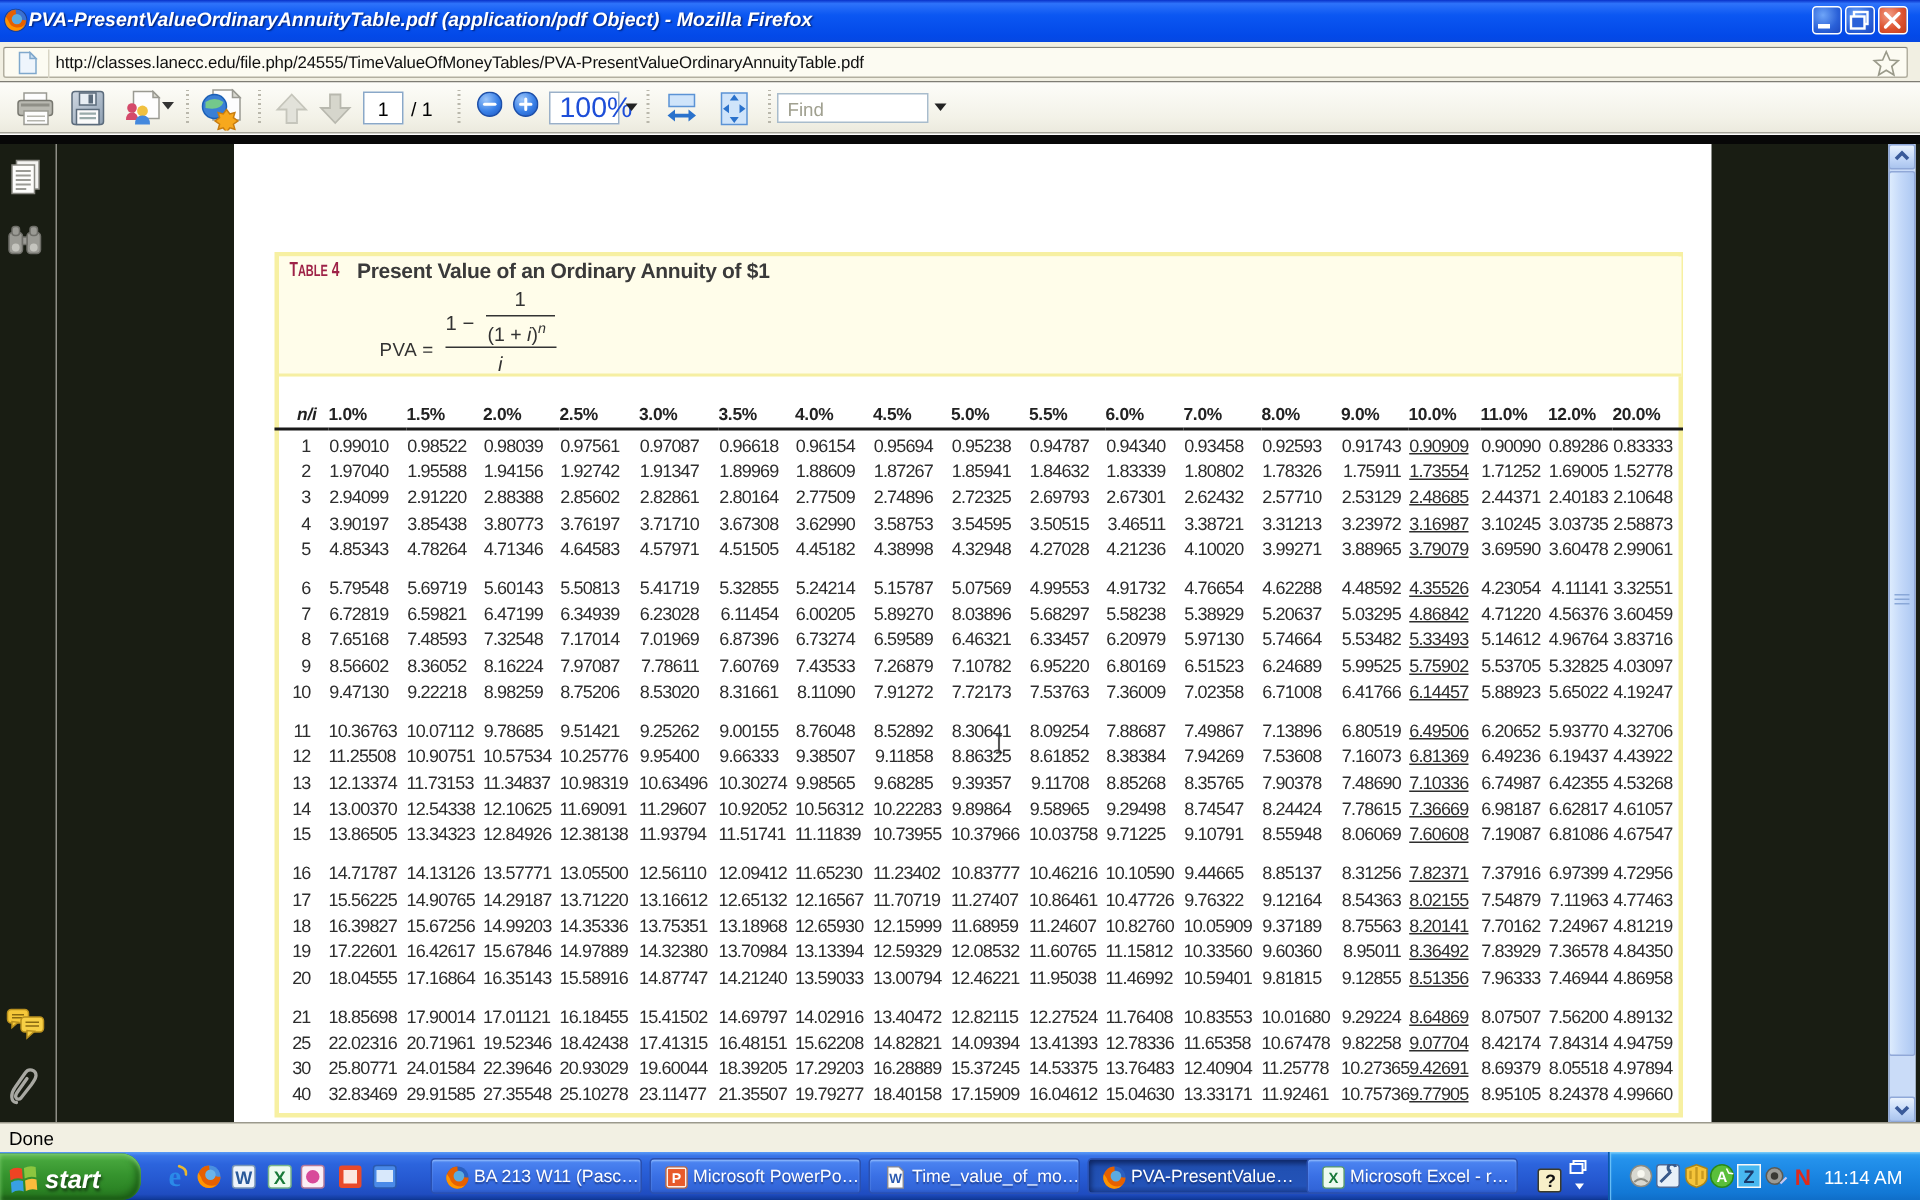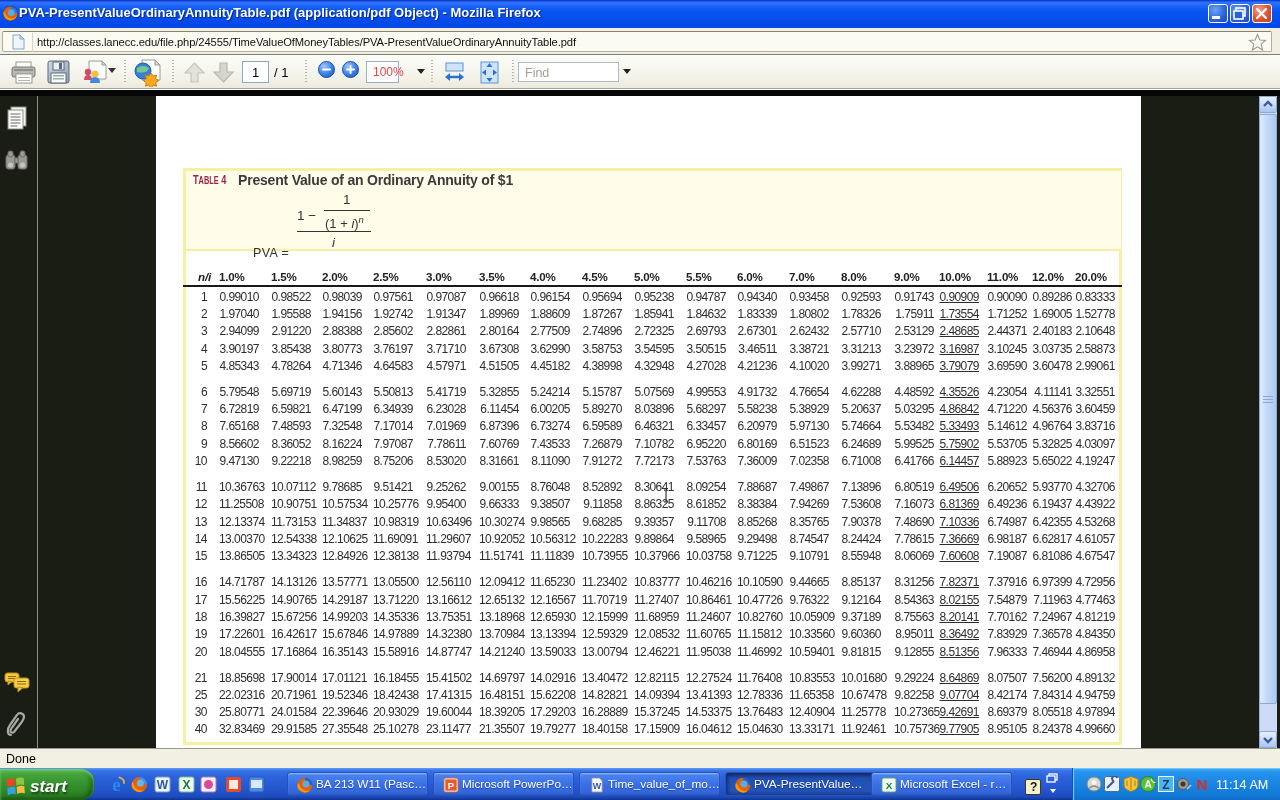--- a/index.html
+++ b/index.html
@@ -1,18 +1,18 @@
 <!DOCTYPE html>
 <html><head><meta charset="utf-8">
 <style>
 *{margin:0;padding:0;box-sizing:border-box;}
 html,body{width:1280px;height:800px;overflow:hidden;font-family:"Liberation Sans",sans-serif;}
 .abs{position:absolute;white-space:nowrap;}
 #titlebar{position:absolute;left:0;top:0;width:1280px;height:40px;
- background:linear-gradient(180deg,#0831c9 0%,#2e73fa 6%,#0b57f2 25%,#0349e8 60%,#0a44d8 85%,#0a3cc2 94%,#04289a 100%);}
+ background:linear-gradient(180deg,#0831c9 0%,#2e73fa 6%,#0b57f2 25%,#0349e8 60%,#0a44d8 85%,#0a3cc2 94%,#04289a 100%);font-style:italic;}
 #titletxt{position:absolute;left:19px;top:5px;color:#fff;font-weight:bold;font-size:13px;letter-spacing:0px;text-shadow:1px 1px 1px rgba(0,0,30,0.55);white-space:nowrap;}
 .winbtn{position:absolute;top:4px;width:20px;height:19px;border-radius:3px;border:1px solid #fff;}
 #btnmin{left:1208px;background:radial-gradient(circle at 35% 30%,#6ea5f8,#2a61d8 60%,#1c48c0);}
 #btnmax{left:1230px;background:radial-gradient(circle at 35% 30%,#6ea5f8,#2a61d8 60%,#1c48c0);}
 #btnclose{left:1252px;background:radial-gradient(circle at 35% 30%,#f2a088,#dd5330 55%,#c33d1c);}
 #addrrow{position:absolute;left:0;top:28px;width:1280px;height:27px;background:#f1efe2;border-bottom:1px solid #7e7d74;}
 #urlfield{position:absolute;left:2px;top:3px;width:1270px;height:21px;background:#fcfbf2;border:1px solid #b2afa0;border-top-color:#86847a;border-radius:2px;}
 #urlsep{position:absolute;left:29px;top:1px;width:1px;height:19px;background:#d8d5c5;}
 #urltxt{position:absolute;left:34px;top:4px;font-size:11.2px;color:#111;white-space:nowrap;letter-spacing:-0.1px;}
 #toolbar{position:absolute;left:0;top:55px;width:1280px;height:34px;background:linear-gradient(180deg,#fdfdf9,#f3f2e8 70%,#eceade);border-bottom:1px solid #a5a398;}
@@ -158,21 +158,21 @@
 <circle cx="8.5" cy="8.5" r="8" fill="url(#gb342)" stroke="#1d4fa8"></circle>
 <defs>
         <radialGradient id="gb342" cx="0.35" cy="0.3" r="0.9">
           <stop offset="0" stop-color="#9ec7fa"></stop>
           <stop offset="0.55" stop-color="#3b82e8"></stop>
           <stop offset="1" stop-color="#1a55c0"></stop>
         </radialGradient>
       </defs>
 <path d="M5 8.5 h7 M8.5 5 v7" stroke="#fff" stroke-width="2" stroke-linecap="round"></path>
     </svg>
-    <div class="abs" style="left:366px;top:6px;width:33px;height:22px;background:#fff;border:1px solid #9ab0c8;font-size:12px;color:#ef4444;line-height:21px;padding-left:6px;">100%</div>
+    <div class="abs" style="left:366px;top:6px;width:47px;height:22px;background:#fff;border:1px solid #9ab0c8;font-size:19px;color:#1d4ed8;line-height:21px;padding-left:6px;">100%</div>
     <div class="abs" style="left:417px;top:14px;width:0;height:0;border:4px solid transparent;border-top:5px solid #222;"></div>
     <div class="abs" style="left:431px;top:5px;width:2px;height:24px;background-image:repeating-linear-gradient(180deg,#b9b7ab 0 1px,transparent 1px 3px);"></div>
     <svg class="abs" style="left:443px;top:6px" width="23" height="23" viewBox="0 0 23 23">
 <rect x="3" y="2" width="17" height="8" fill="#cfe4fa" stroke="#5b93d5"></rect>
 <path d="M2 16 l5 -4 v8 z M21 16 l-5 -4 v8 z" fill="#2a72cc"></path>
 <path d="M6 16 h11" stroke="#2a72cc" stroke-width="2.5"></path>
     </svg>
     <svg class="abs" style="left:479px;top:5px" width="21" height="25" viewBox="0 0 21 25">
 <rect x="2" y="2" width="17" height="21" fill="#cfe4fa" stroke="#5b93d5"></rect>
 <path d="M10.5 3 l3 4 h-6z M10.5 22 l3 -4 h-6z M3 12.5 l4 -3 v6z M18 12.5 l-4 -3 v6z" fill="#2a72cc"></path>
@@ -223,21 +223,21 @@
   <div id="ybox">
    <div id="yhdr"></div>
   </div>
   <span id="tbl4">T<span style="font-size:10.8px">ABLE</span> 4</span>
   <span id="ttitle" style="left:82px;top:76px;position:absolute;">Present Value of an Ordinary Annuity of $1</span>
 
 <svg class="abs" style="left:506px;top:393px" width="12" height="14" viewBox="0 0 12 14">
 <path d="M2 1 Q4.5 2 6 1 M2 13 Q4.5 12 6 13 M4 1.5 V12.5" fill="none" stroke="#555" stroke-width="1.4"></path>
 </svg>
 <div class="abs" style="left:0;top:0;width:0;height:0;">
- <span class="abs" style="left:97px;top:130px;font-size:12.5px;letter-spacing:0.4px;color:#333;margin-top:20px;">PVA =</span>
+ <span class="abs" style="left:97px;top:130px;font-size:12.5px;letter-spacing:0.4px;color:#333;">PVA =</span>
  <span class="abs" style="left:141px;top:112px;font-size:13.5px;color:#333;">1 −</span>
  <span class="abs" style="left:187px;top:96px;font-size:13.5px;color:#333;">1</span>
  <span class="abs" style="left:168px;top:114px;border-top:1.4px solid #333;width:46px;height:0;"></span>
  <span class="abs" style="left:169px;top:118px;font-size:13px;color:#333;">(1 + <i>i</i>)<sup style="font-size:9.5px;"><i>n</i></sup></span>
  <span class="abs" style="left:141px;top:135px;border-top:1.4px solid #333;width:74px;height:0;"></span>
  <span class="abs" style="left:176px;top:139px;font-size:13.5px;color:#333;"><i>i</i></span>
 </div>
   <table id="datatable">
         <colgroup>
           <col style="width:36px">

